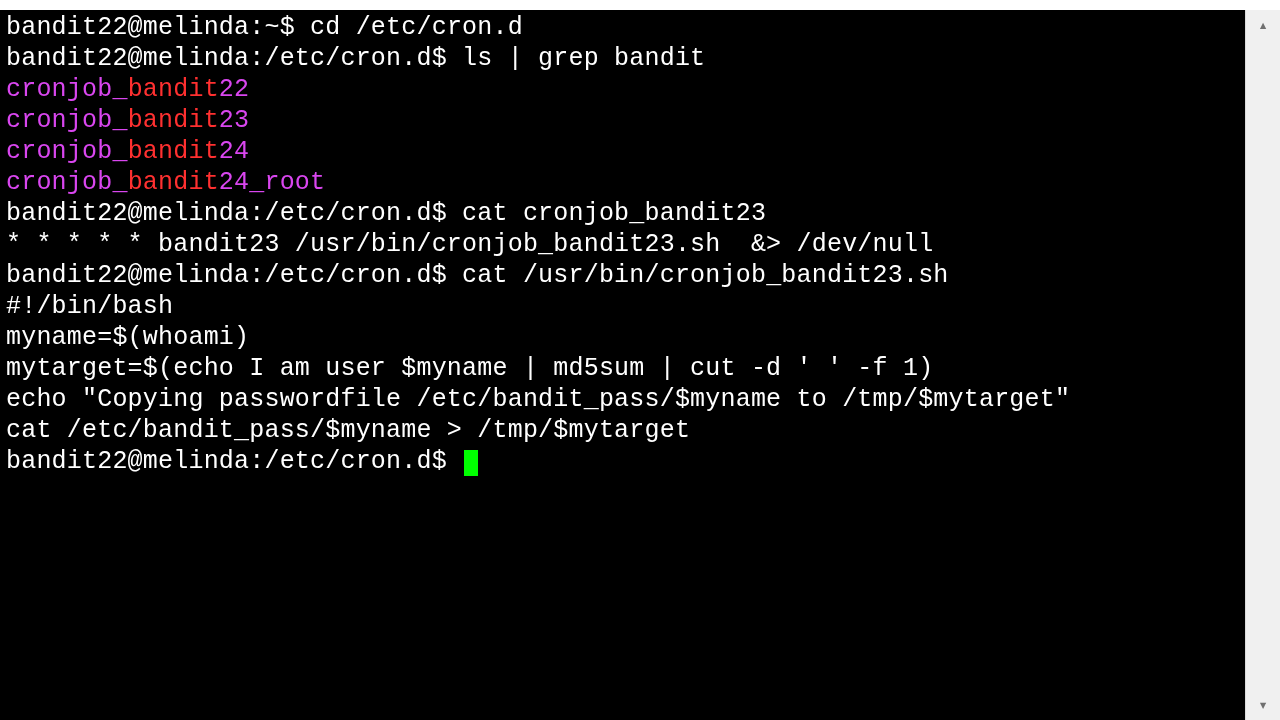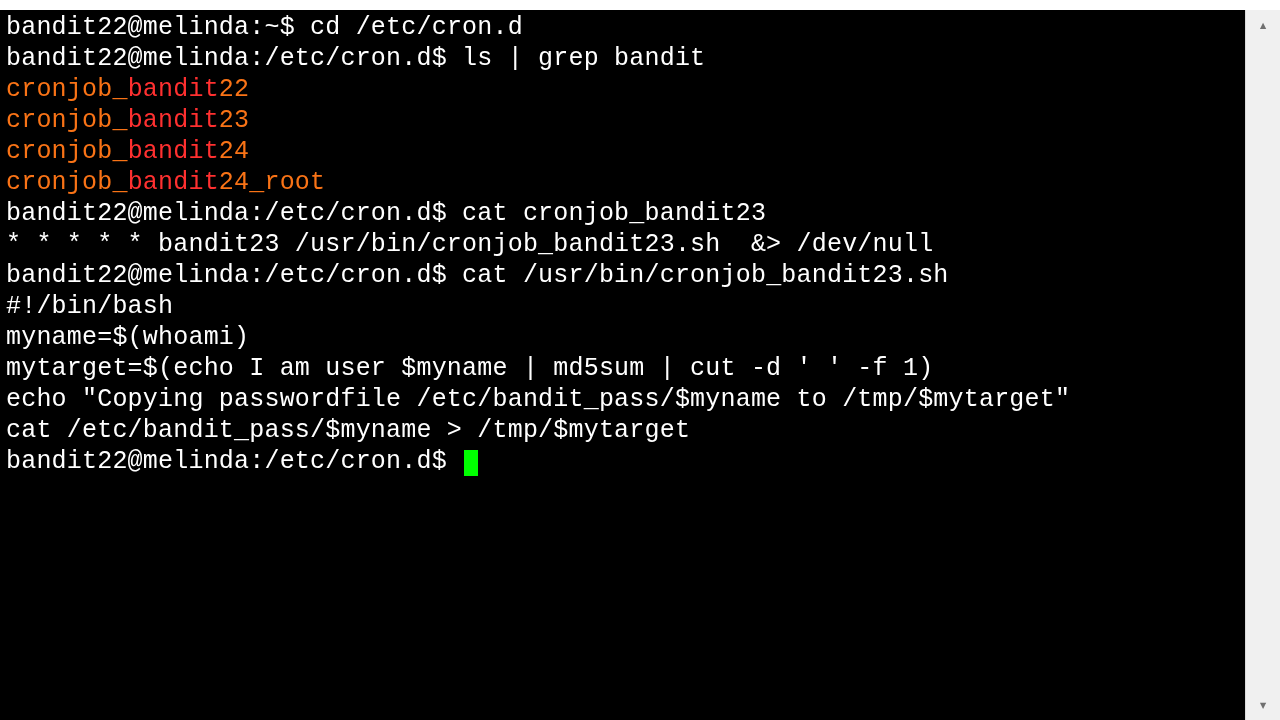--- a/index.html
+++ b/index.html
@@ -55,21 +55,21 @@
     display: flex;
     align-items: center;
     justify-content: center;
     color: #707070;
     font-size: 16px;
     user-select: none;
   }
   .scroll-arrow.up { top: 0; }
   .scroll-arrow.down { bottom: 0; }
   .hl { color: #ff3030; text-align: center; }  
-  .plain { color: #f97316; }
+  .plain { color: #d946ef; }
   .cursor {
     display: inline-block;
     width: 14px;
     height: 26px;
     background: #00ff00;
     vertical-align: text-bottom;
     margin-left: 2px;
   }
   .line { display: block; }
 </style>

